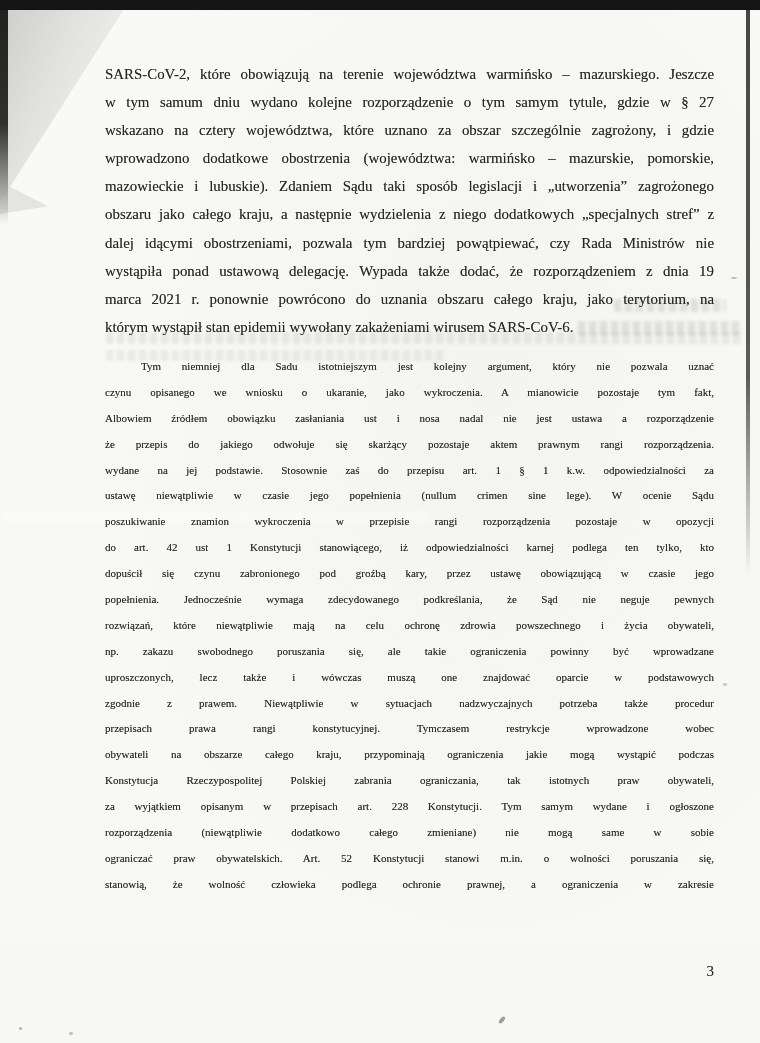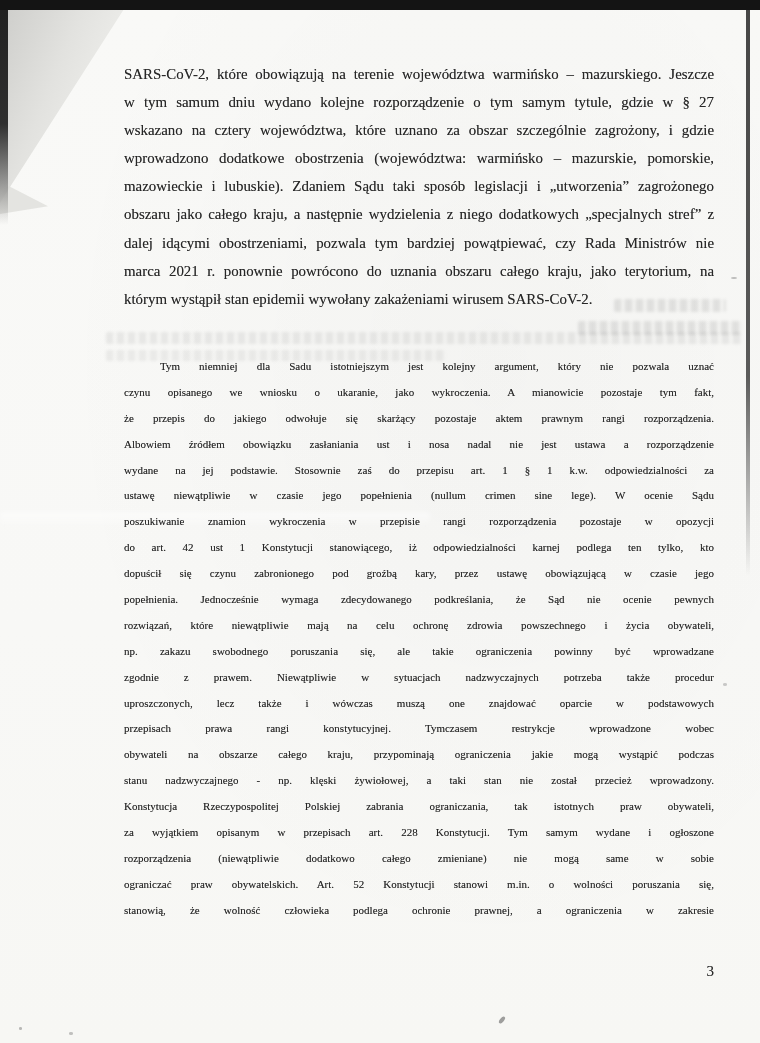--- a/index.html
+++ b/index.html
@@ -56,21 +56,21 @@
   .s4{left:731px;top:277px;width:6px;height:2px;background:rgba(120,120,120,.45);}
   .s5{left:723px;top:683px;width:4px;height:3px;background:rgba(130,130,130,.4);}
   
   .para{
     position:absolute;left:105px;width:609px;z-index:3;
     color:#272727;
     text-shadow:0 0 .5px rgba(60,60,60,.55);
   }
   .p1{top:60px;font-size:14.9px;line-height:28.1px;}
   .p2{top:354px;font-size:11px;line-height:25.9px;}
-  .line{text-align:justify;text-align-last:justify;overflow:hidden;white-space:normal;margin-left:19px;}
+  .line{text-align:justify;text-align-last:justify;overflow:hidden;white-space:normal;}
   .p1 .line{height:28.1px;}
   .p2 .line{height:25.9px;}
   .line.no-just{text-align-last:left;}
   .p2 .line:first-child{text-indent:36px;}
   .it{}
   .page-number{
     position:absolute;left:105px;top:963px;width:609px;z-index:3;
     text-align:right;font-size:15px;color:#2b2b2b;
     text-shadow:0 0 .5px rgba(60,60,60,.5);
   }
@@ -99,42 +99,42 @@
   <div class="speck s5"></div>
 
   <div class="para p1">
       <div class="line">SARS-CoV-2, które obowiązują na terenie województwa warmińsko – mazurskiego. Jeszcze</div>
       <div class="line">w tym samum dniu wydano kolejne rozporządzenie o tym samym tytule, gdzie w § 27</div>
       <div class="line">wskazano na cztery województwa, które uznano za obszar szczególnie zagrożony, i gdzie</div>
       <div class="line">wprowadzono dodatkowe obostrzenia (województwa: warmińsko – mazurskie, pomorskie,</div>
       <div class="line">mazowieckie i lubuskie). Zdaniem Sądu taki sposób legislacji i „utworzenia” zagrożonego</div>
       <div class="line">obszaru jako całego kraju, a następnie wydzielenia z niego dodatkowych „specjalnych stref” z</div>
       <div class="line">dalej idącymi obostrzeniami, pozwala tym bardziej powątpiewać, czy Rada Ministrów nie</div>
+      <div class="line">wystąpiła ponad ustawową delegację. Wypada także dodać, że rozporządzeniem z dnia 19</div>
       <div class="line">marca 2021 r. ponownie powrócono do uznania obszaru całego kraju, jako terytorium, na</div>
-      <div class="line no-just">którym wystąpił stan epidemii wywołany zakażeniami wirusem SARS-CoV-2.</div>
+      <div class="line no-just">którym wystąpił stan epidemii wywołany zakażeniami wirusem SARS-CoV-6.</div>
     </div>
 
   <div class="para p2">
       <div class="line">Tym niemniej dla Sadu istotniejszym jest kolejny argument, który nie pozwala uznać</div>
       <div class="line">czynu opisanego we wniosku o ukaranie, jako wykroczenia. A mianowicie pozostaje tym fakt,</div>
+      <div class="line">Albowiem źródłem obowiązku zasłaniania ust i nosa nadal nie jest ustawa a rozporządzenie</div>
       <div class="line">że przepis do jakiego odwołuje się skarżący pozostaje aktem prawnym rangi rozporządzenia.</div>
-      <div class="line">Albowiem źródłem obowiązku zasłaniania ust i nosa nadal nie jest ustawa a rozporządzenie</div>
       <div class="line">wydane na jej podstawie. Stosownie zaś do przepisu art. 1 § 1 k.w. odpowiedzialności za</div>
       <div class="line"><span>ustawę niewątpliwie w czasie jego popełnienia (</span><span class="it">nullum crimen sine lege</span><span>). W ocenie Sądu</span></div>
       <div class="line">poszukiwanie znamion wykroczenia w przepisie rangi rozporządzenia pozostaje w opozycji</div>
       <div class="line">do art. 42 ust 1 Konstytucji stanowiącego, iż odpowiedzialności karnej podlega ten tylko, kto</div>
       <div class="line">dopuścił się czynu zabronionego pod groźbą kary, przez ustawę obowiązującą w czasie jego</div>
-      <div class="line">popełnienia. Jednocześnie wymaga zdecydowanego podkreślania, że Sąd nie ocenie pewnych</div>
+      <div class="line">popełnienia. Jednocześnie wymaga zdecydowanego podkreślania, że Sąd nie neguje pewnych</div>
       <div class="line">rozwiązań, które niewątpliwie mają na celu ochronę zdrowia powszechnego i życia obywateli,</div>
       <div class="line">np. zakazu swobodnego poruszania się, ale takie ograniczenia powinny być wprowadzane</div>
+      <div class="line">uproszczonych, lecz także i wówczas muszą one znajdować oparcie w podstawowych</div>
       <div class="line">zgodnie z prawem. Niewątpliwie w sytuacjach nadzwyczajnych potrzeba także procedur</div>
-      <div class="line">uproszczonych, lecz także i wówczas muszą one znajdować oparcie w podstawowych</div>
       <div class="line">przepisach prawa rangi konstytucyjnej. Tymczasem restrykcje wprowadzone wobec</div>
       <div class="line">obywateli na obszarze całego kraju, przypominają ograniczenia jakie mogą wystąpić podczas</div>
-      <div class="line">stanu nadzwyczajnego - np. klęski żywiołowej, a taki stan nie został przecież wprowadzony.</div>
       <div class="line">Konstytucja Rzeczypospolitej Polskiej zabrania ograniczania, tak istotnych praw obywateli,</div>
       <div class="line">za wyjątkiem opisanym w przepisach art. 228 Konstytucji. Tym samym wydane i ogłoszone</div>
       <div class="line">rozporządzenia (niewątpliwie dodatkowo całego zmieniane) nie mogą same w sobie</div>
       <div class="line">ograniczać praw obywatelskich. Art. 52 Konstytucji stanowi m.in. o wolności poruszania się,</div>
       <div class="line">stanowią, że wolność człowieka podlega ochronie prawnej, a ograniczenia w zakresie</div>
     </div>
 
   <div class="page-number">3</div>
 </div>
 

